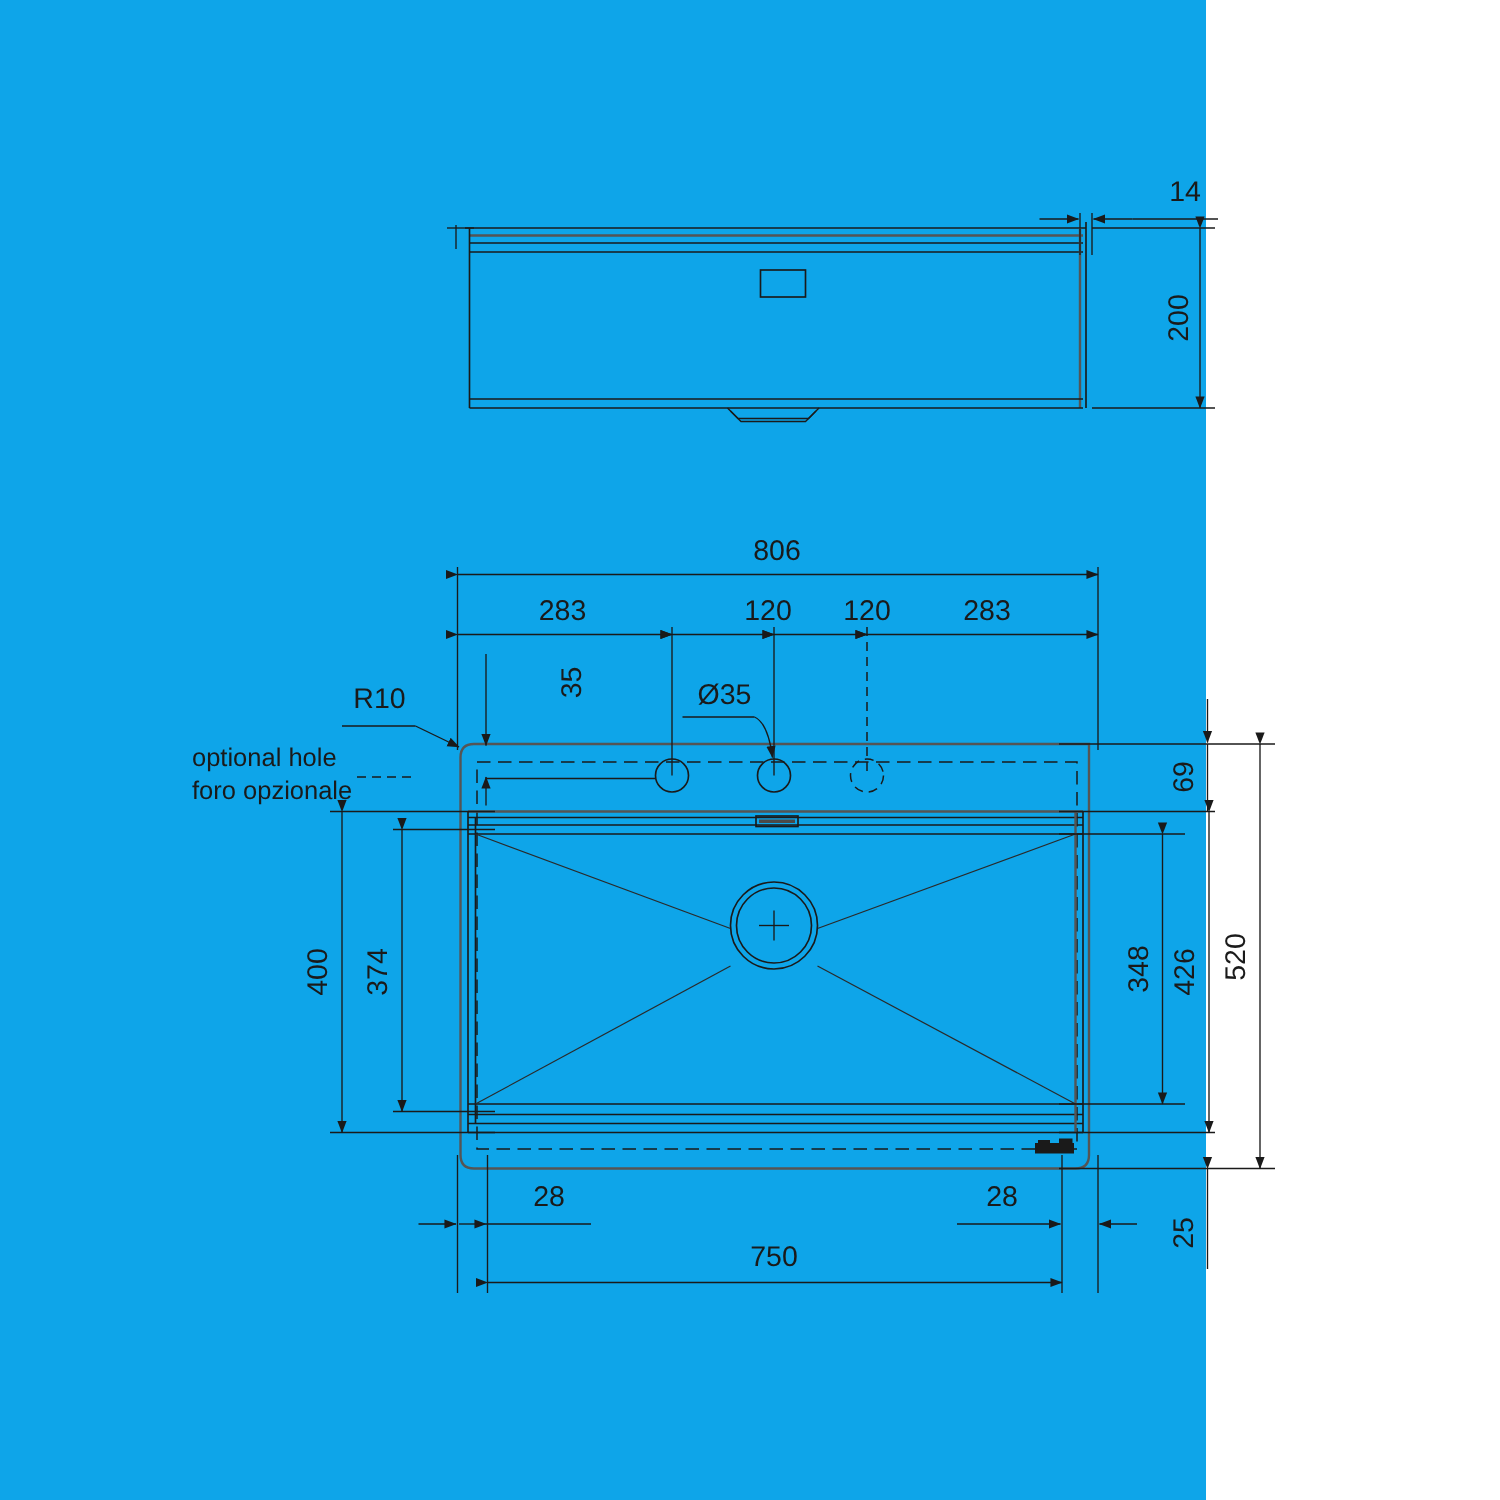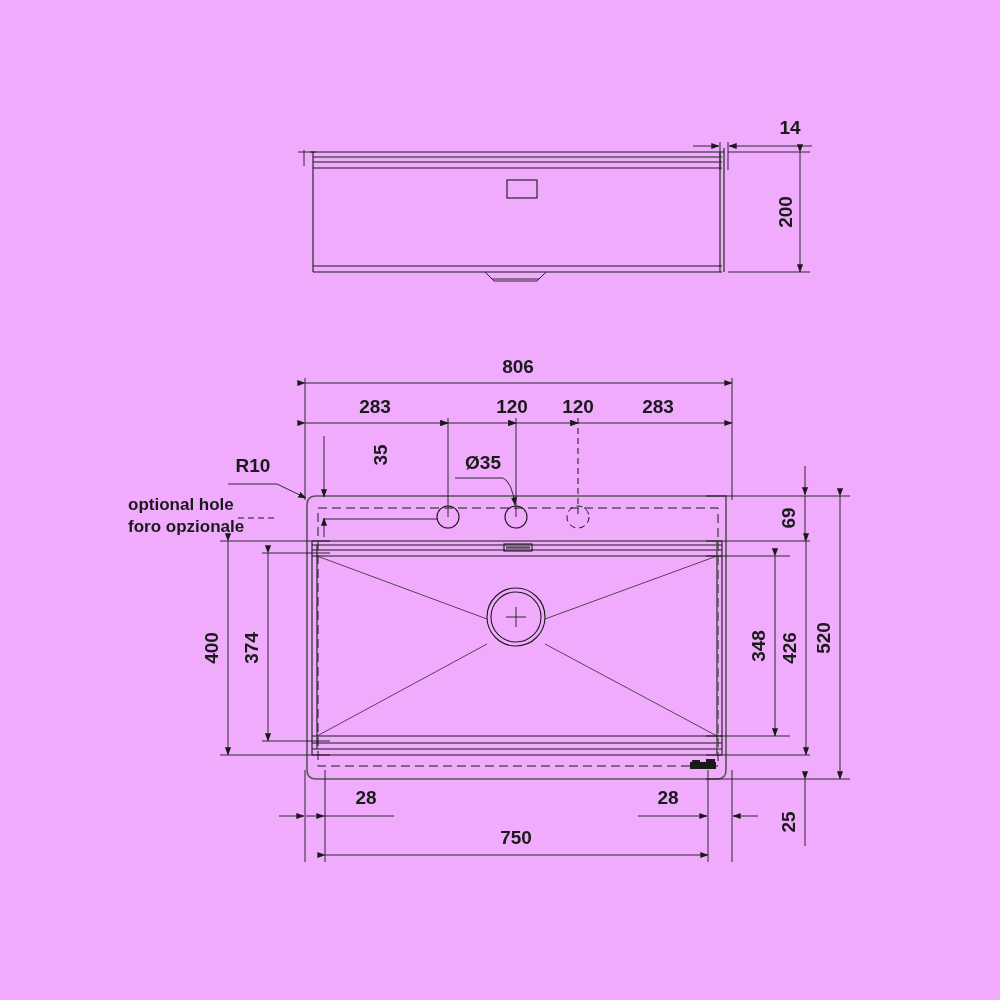--- a/index.html
+++ b/index.html
@@ -8,24 +8,23 @@
     background: #ffffff;
   }
   body {
     width: 1000px;
     height: 1000px;
     font-family: "Liberation Sans", sans-serif;
     overflow: hidden;
   }
   #drawing-root {
     position: relative;
-    width: 1000px;
+    width: 804px;
     height: 1000px;
-    background: #f0abfc;
-    font-weight: bold;
+    background: #0ea5e9;
   }
   svg#tech-drawing {
     display: block;
     width: 1000px;
     height: 1000px;
   }
   .ln      { stroke: #1a1a1a; stroke-width: 1.1; fill: none; }
   .ln-thin { stroke: #1a1a1a; stroke-width: 0.9; fill: none; }
   .ln-hair { stroke: #2a2a2a; stroke-width: 0.8; fill: none; }
   .ln-thick{ stroke: #4a4a4a; stroke-width: 2.2; fill: none; }

